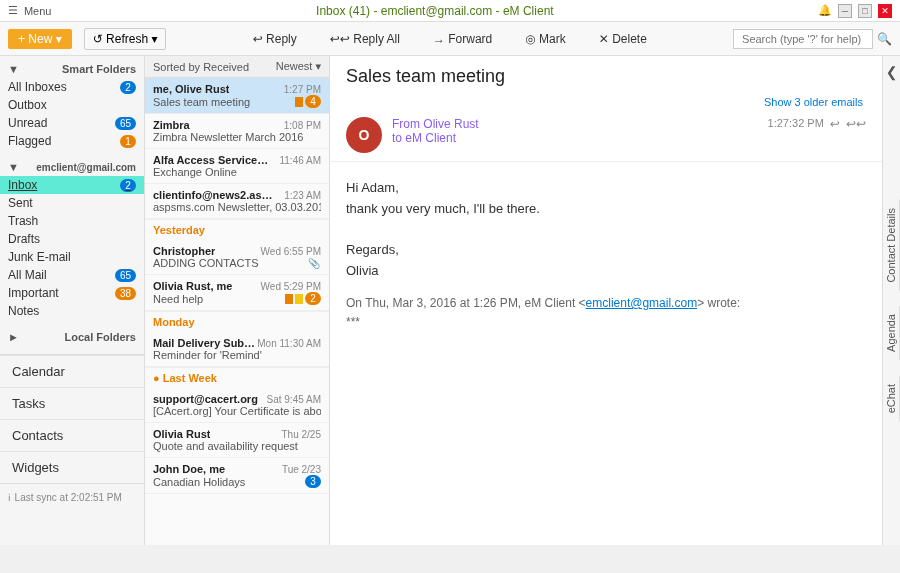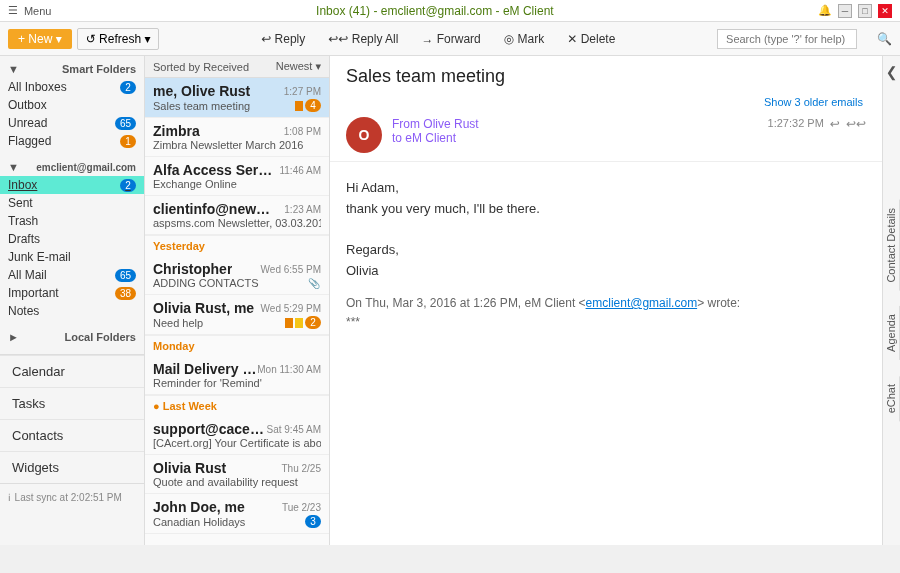--- a/index.html
+++ b/index.html
@@ -7,23 +7,23 @@
     
     
     .title-bar { background: #fff; border-bottom: 1px solid #ddd; height: 22px; display: flex; align-items: center; justify-content: space-between; padding: 0 8px; font-size: 11px; color: #555; }
     .title-bar-left { display: flex; align-items: center; gap: 6px; }
     .title-bar-center { font-size: 12px; color: #4d7c0f; }
     .title-bar-right { display: flex; gap: 6px; }
     .title-btn { width: 14px; height: 14px; border: 1px solid #aaa; background: #e8e8e8; cursor: pointer; display: flex; align-items: center; justify-content: center; font-size: 9px; }
 
     
     .toolbar { background: #f8f8f8; border-bottom: 1px solid #ddd; height: 34px; display: flex; align-items: center; padding: 0 8px; justify-content: space-between; }
-    .toolbar-left { display: flex; align-items: center; gap: 5px; }
-    .toolbar-center { display: flex; align-items: center; gap: 9px; }
-    .toolbar-right { display: flex; align-items: center; gap: 20px; }
+    .toolbar-left { display: flex; align-items: center; gap: 12px; }
+    .toolbar-center { display: flex; align-items: center; gap: 19px; }
+    .toolbar-right { display: flex; align-items: center; gap: 4px; }
     .btn-new { background: #f5a623; border: none; color: white; padding: 3px 10px; font-size: 12px; cursor: pointer; border-radius: 2px; }
     .btn-refresh { background: none; border: 1px solid #ccc; padding: 3px 8px; font-size: 12px; cursor: pointer; border-radius: 2px; display: flex; align-items: center; gap: 3px; }
     .toolbar-btn { background: none; border: none; padding: 3px 7px; font-size: 12px; cursor: pointer; color: #333; display: flex; align-items: center; gap: 3px; }
     .search-box { border: 1px solid #ccc; padding: 3px 8px; font-size: 11px; width: 140px; color: #999; }
 
     
     .main { display: flex; height: calc(573px - 84px); }
 
     
     .sidebar { width: 145px; background: #f5f5f5; border-right: 1px solid #ddd; overflow-y: auto; flex-shrink: 0; }
@@ -38,21 +38,21 @@
     .sidebar-nav-item { padding: 8px 12px; cursor: pointer; font-size: 13px; font-weight: 500; color: #333; border-top: 1px solid #e5e5e5; }
     .sidebar-footer { padding: 6px 8px; font-size: 10px; color: #888; border-top: 1px solid #ddd; display: flex; align-items: center; gap: 4px; }
 
     
     .email-list { width: 185px; border-right: 1px solid #ddd; background: #fafafa; flex-shrink: 0; overflow-y: auto; }
     .email-list-header { padding: 4px 8px; background: #f0f0f0; border-bottom: 1px solid #ddd; display: flex; justify-content: space-between; align-items: center; font-size: 11px; color: #555; }
     .date-group { padding: 4px 8px; font-size: 11px; color: #e88000; font-weight: bold; border-top: 1px solid #eee; }
     .email-item { padding: 5px 8px; cursor: pointer; border-bottom: 1px solid #eee; }
     .email-item.selected { background: #cce4f7; }
     .email-item-top { display: flex; justify-content: space-between; align-items: center; }
-    .email-sender { font-weight: bold; font-size: 14px; color: #222; white-space: nowrap; overflow: hidden; text-overflow: ellipsis; max-width: 120px; }
+    .email-sender { font-weight: bold; font-size: 11px; color: #222; white-space: nowrap; overflow: hidden; text-overflow: ellipsis; max-width: 120px; }
     .email-time { font-size: 10px; color: #888; white-space: nowrap; }
     .email-subject { font-size: 11px; color: #555; white-space: nowrap; overflow: hidden; text-overflow: ellipsis; display: flex; align-items: center; justify-content: space-between; }
     .email-flags { display: flex; align-items: center; gap: 2px; }
     .flag-orange { width: 8px; height: 10px; background: #e88000; display: inline-block; }
     .flag-yellow { width: 8px; height: 10px; background: #f5c518; display: inline-block; }
 
     
     .email-content { flex: 1; background: #fff; overflow-y: auto; padding: 0; }
     .email-content-header { padding: 10px 16px 8px 16px; border-bottom: 1px solid #eee; }
     .email-title { font-size: 18px; font-weight: normal; color: #222; margin-bottom: 6px; }

